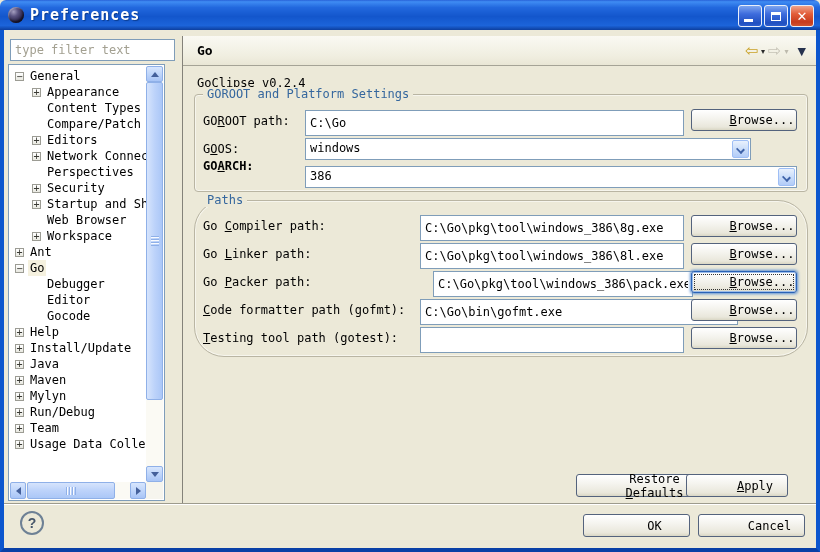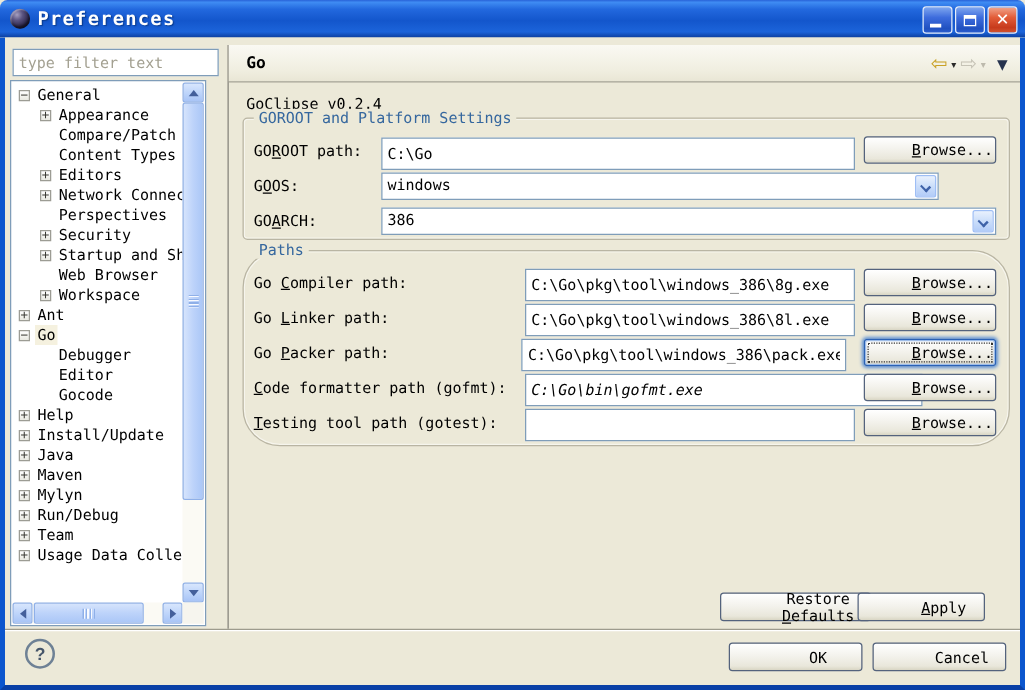--- a/index.html
+++ b/index.html
@@ -141,24 +141,24 @@
     <div class="tree-rows">
         <div class="tree-row lvl0">
           <span class="toggle">−</span>
           <span class="tree-label">General</span>
         </div>
         <div class="tree-row lvl1">
           <span class="toggle">+</span>
           <span class="tree-label">Appearance</span>
         </div>
         <div class="tree-row lvl1 leaf">
+          <span class="tree-label">Content Types</span>
+        </div>
+        <div class="tree-row lvl1 leaf">
           <span class="tree-label">Compare/Patch</span>
-        </div>
-        <div class="tree-row lvl1 leaf">
-          <span class="tree-label">Content Types</span>
         </div>
         <div class="tree-row lvl1">
           <span class="toggle">+</span>
           <span class="tree-label">Editors</span>
         </div>
         <div class="tree-row lvl1">
           <span class="toggle">+</span>
           <span class="tree-label">Network Connect</span>
         </div>
         <div class="tree-row lvl1 leaf">
@@ -280,21 +280,21 @@
         </button>
 
       <span class="fld-label" style="top:43px;"><span>G</span><span class="mn">O</span><span>OS:</span></span>
       <div class="combo" style="left:110px;top:43px;width:446px;">
         <span class="combo-text">windows</span>
         <span class="combo-btn">
             <span class="chev"></span>
           </span>
       </div>
 
-      <span class="fld-label" style="top:71px;"><span>GO</span><span class="mn">A</span><span>RCH:</span></span>
+      <span class="fld-label" style="top:60px;font-weight:bold;"><span>GO</span><span class="mn">A</span><span>RCH:</span></span>
       <div class="combo" style="left:110px;top:71px;width:492px;">
         <span class="combo-text">386</span>
         <span class="combo-btn">
             <span class="chev"></span>
           </span>
       </div>
     </div>
 
     <div class="group g2">
       <span class="group-legend">Paths</span>
@@ -305,27 +305,27 @@
           <span><span></span><span class="mn">B</span><span>rowse...</span></span>
         </button>
 
       <span class="fld-label" style="top:42px;"><span>Go </span><span class="mn">L</span><span>inker path:</span></span>
       <input class="txt" style="left: 225px; top: 42px; width: 264px;" value="C:\Go\pkg\tool\windows_386\8l.exe">
       <button class="btn btn-browse" style="left:496px;top:42px;">
           <span><span></span><span class="mn">B</span><span>rowse...</span></span>
         </button>
 
       <span class="fld-label" style="top:70px;"><span>Go </span><span class="mn">P</span><span>acker path:</span></span>
-      <input class="txt" style="left: 222px; top: 70px; width: 260px;" value="C:\Go\pkg\tool\windows_386\pack.exe">
+      <input class="txt" style="left: 238px; top: 70px; width: 260px;" value="C:\Go\pkg\tool\windows_386\pack.exe">
       <button class="btn btn-browse focused" style="left:496px;top:70px;">
           <span><span></span><span class="mn">B</span><span>rowse...</span></span>
         </button>
 
       <span class="fld-label" style="top:98px;"><span></span><span class="mn">C</span><span>ode formatter path (gofmt):</span></span>
-      <input class="txt" style="left: 225px; top: 98px; width: 318px; font-style: italic;" value="C:\Go\bin\gofmt.exe">
+      <input class="txt" style="left: 225px; top: 98px; width: 318px;" value="C:\Go\bin\gofmt.exe">
       <button class="btn btn-browse" style="left:496px;top:98px;">
           <span><span></span><span class="mn">B</span><span>rowse...</span></span>
         </button>
 
       <span class="fld-label" style="top:126px;"><span></span><span class="mn">T</span><span>esting tool path (gotest):</span></span>
       <input class="txt" style="left: 225px; top: 126px; width: 264px;" value="">
       <button class="btn btn-browse" style="left:496px;top:126px;">
           <span><span></span><span class="mn">B</span><span>rowse...</span></span>
         </button>
     </div>

